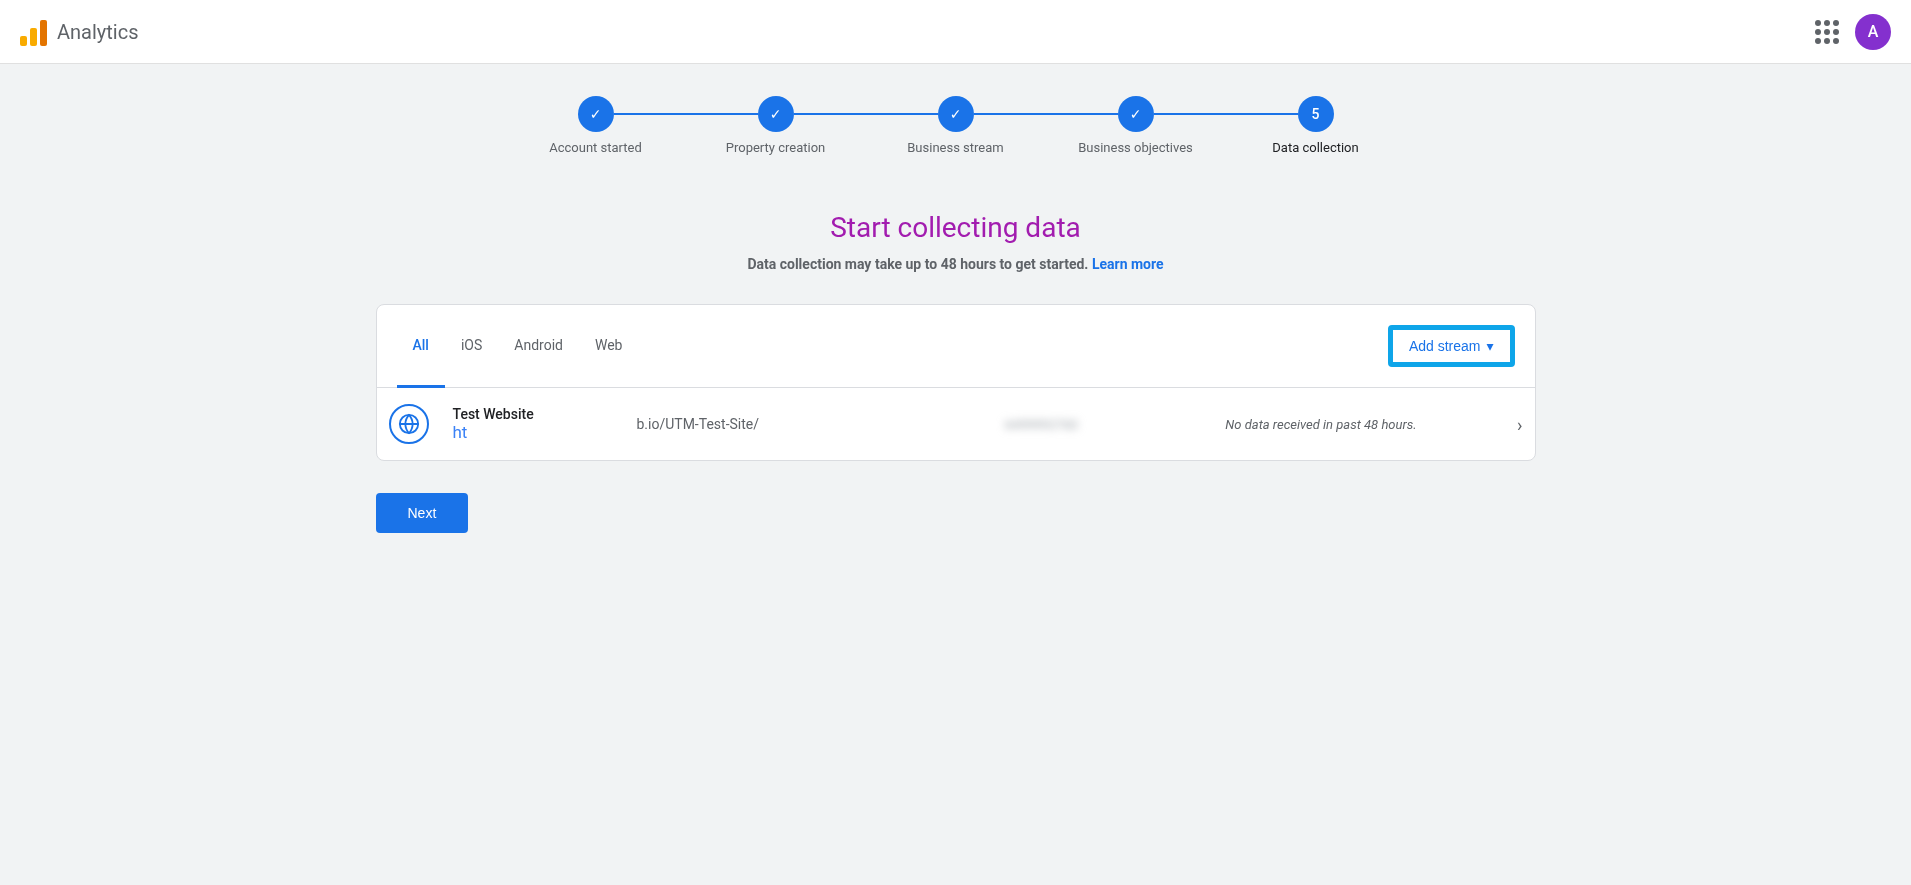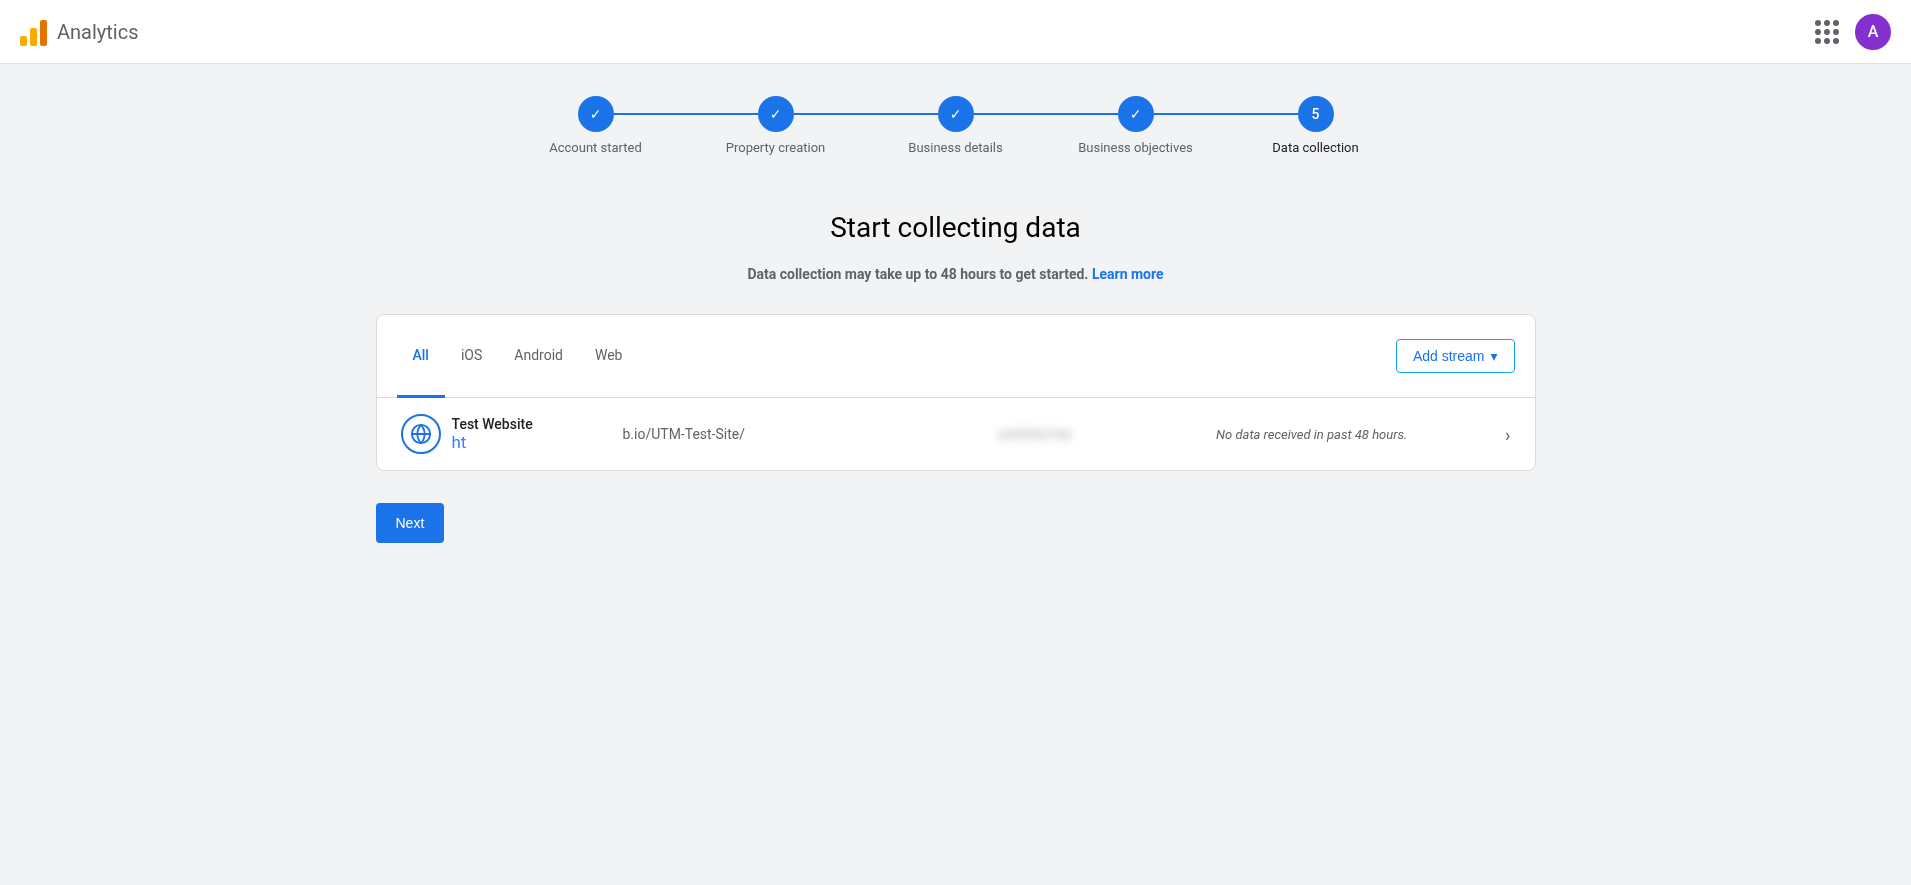--- a/index.html
+++ b/index.html
@@ -110,22 +110,22 @@
     }
 
     
     .content {
       text-align: center;
       margin-bottom: 32px;
     }
     .content-title {
       font-size: 28px;
       font-weight: 400;
-      color: #000000;
-      margin-bottom: 22px;
+      color: #a21caf;
+      margin-bottom: 12px;
     }
     .content-subtitle {
       font-size: 14px;
       color: #5f6368;
       font-weight: bold;
     }
     .content-subtitle a {
       color: #1a73e8;
       text-decoration: none;
     }
@@ -156,38 +156,38 @@
       cursor: pointer;
       border-bottom: 3px solid transparent;
       margin-bottom: -1px;
     }
     .stream-tab.active {
       color: #1a73e8;
       border-bottom: 3px solid #1a73e8;
       font-weight: 500;
     }
     .add-stream-btn {
-      border: 1px solid #0ea5e9;
+      border: 5px solid #0ea5e9;
       background: #fff;
       border-radius: 4px;
       padding: 8px 16px;
       font-size: 14px;
       color: #1a73e8;
       cursor: pointer;
       display: flex;
       align-items: center;
       gap: 6px;
     }
 
     
     .stream-item {
       display: flex;
       align-items: center;
-      padding: 16px 24px;
-      gap: 11px;
+      padding: 16px 12px;
+      gap: 24px;
       cursor: pointer;
     }
     .stream-icon {
       width: 40px;
       height: 40px;
       border-radius: 50%;
       border: 2px solid #1a73e8;
       display: flex;
       align-items: center;
       justify-content: center;
@@ -230,21 +230,21 @@
       color: #5f6368;
       font-size: 18px;
     }
 
     
     .next-btn {
       background: #1a73e8;
       color: #fff;
       border: none;
       border-radius: 4px;
-      padding: 12px 20px;
+      padding: 12px 32px;
       font-size: 14px;
       font-weight: 500;
       cursor: pointer;
       margin-left: 0;
     }
 
     .stepper-wrapper {
       display: flex;
       justify-content: center;
       padding: 32px 0 16px;
@@ -324,21 +324,21 @@
       </div>
       <span class="step-label">Property creation</span>
     </div>
 
     <div class="step-item">
       <div class="step-connector-row">
         <div class="connector-line"></div>
         <div class="step-circle">✓</div>
         <div class="connector-line"></div>
       </div>
-      <span class="step-label">Business details</span>
+      <span class="step-label">Business stream</span>
     </div>
 
     <div class="step-item">
       <div class="step-connector-row">
         <div class="connector-line"></div>
         <div class="step-circle">✓</div>
         <div class="connector-line"></div>
       </div>
       <span class="step-label">Business objectives</span>
     </div>

